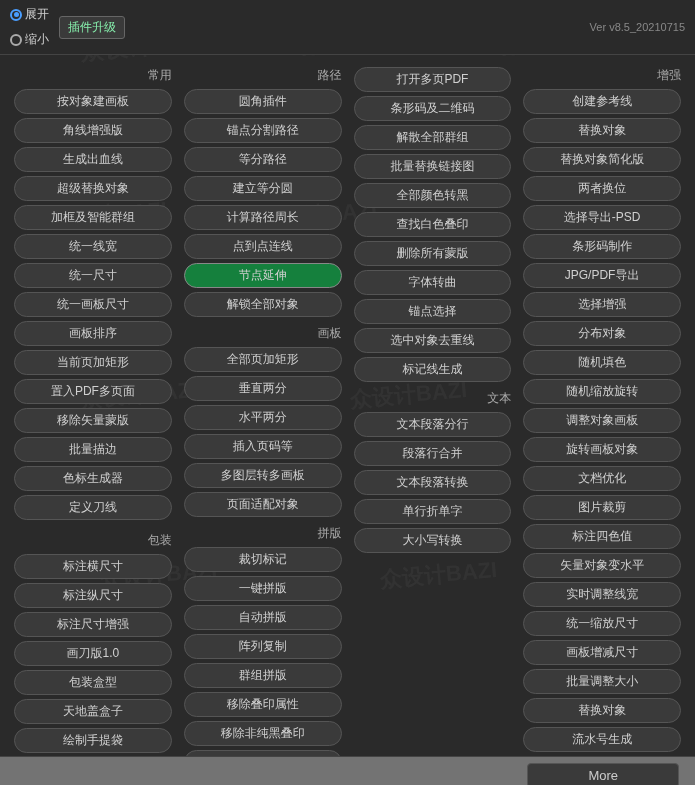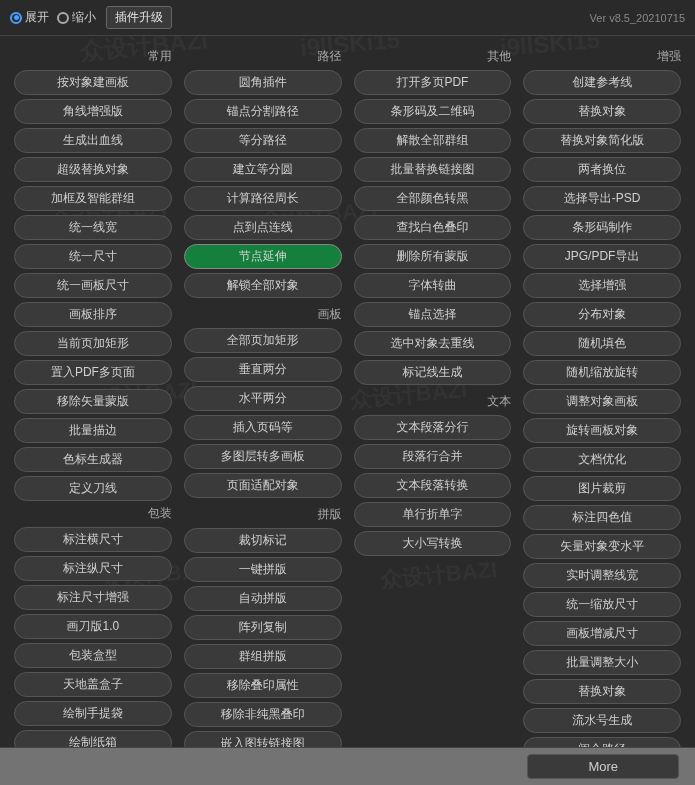--- a/index.html
+++ b/index.html
@@ -34,20 +34,21 @@
     }
     .top-bar-left {
       display: flex;
       align-items: center;
       gap: 10px;
     }
     .radio-group {
       display: flex;
       align-items: center;
       gap: 8px;
+      flex-direction: column;
     }
     .radio-item {
       display: flex;
       align-items: center;
       gap: 3px;
       cursor: pointer;
     }
     .radio-circle {
       width: 12px;
       height: 12px;
@@ -63,21 +64,21 @@
     .radio-circle.selected::after {
       content: '';
       width: 5px;
       height: 5px;
       background: #4a9eff;
       border-radius: 50%;
     }
     .plugin-upgrade-btn {
       background: #3a3a3a;
       border: 1px solid #666;
-      color: #e5e5e5;
+      color: #86efac;
       padding: 2px 8px;
       border-radius: 3px;
       cursor: pointer;
       font-size: 12px;
     }
     .version-text {
       color: #888;
       font-size: 11px;
     }
     .main-content {
@@ -187,21 +188,21 @@
         <div class="btn-item">统一尺寸</div>
         <div class="btn-item">统一画板尺寸</div>
         <div class="btn-item">画板排序</div>
         <div class="btn-item">当前页加矩形</div>
         <div class="btn-item">置入PDF多页面</div>
         <div class="btn-item">移除矢量蒙版</div>
         <div class="btn-item">批量描边</div>
         <div class="btn-item">色标生成器</div>
         <div class="btn-item">定义刀线</div>
       </div>
-  <div style="margin-top: 4px;">
+  <div style="margin-top: 12px;">
         <div class="section-title">包装</div>
         <div class="btn-list">
           <div class="btn-item">标注横尺寸</div>
           <div class="btn-item">标注纵尺寸</div>
           <div class="btn-item">标注尺寸增强</div>
           <div class="btn-item">画刀版1.0</div>
           <div class="btn-item">包装盒型</div>
           <div class="btn-item">天地盖盒子</div>
           <div class="btn-item">绘制手提袋</div>
           <div class="btn-item">绘制纸箱</div>
@@ -237,21 +238,20 @@
         <div class="btn-item">自动拼版</div>
         <div class="btn-item">阵列复制</div>
         <div class="btn-item">群组拼版</div>
         <div class="btn-item">移除叠印属性</div>
         <div class="btn-item">移除非纯黑叠印</div>
         <div class="btn-item">嵌入图转链接图</div>
       </div>
   </div>
 
   <div class="section">
-    <div class="section-title">其他</div>
     <div class="btn-list">
     <div class="btn-item">打开多页PDF</div>
         <div class="btn-item">条形码及二维码</div>
         <div class="btn-item">解散全部群组</div>
         <div class="btn-item">批量替换链接图</div>
         <div class="btn-item">全部颜色转黑</div>
         <div class="btn-item">查找白色叠印</div>
         <div class="btn-item">删除所有蒙版</div>
         <div class="btn-item">字体转曲</div>
         <div class="btn-item">锚点选择</div>

